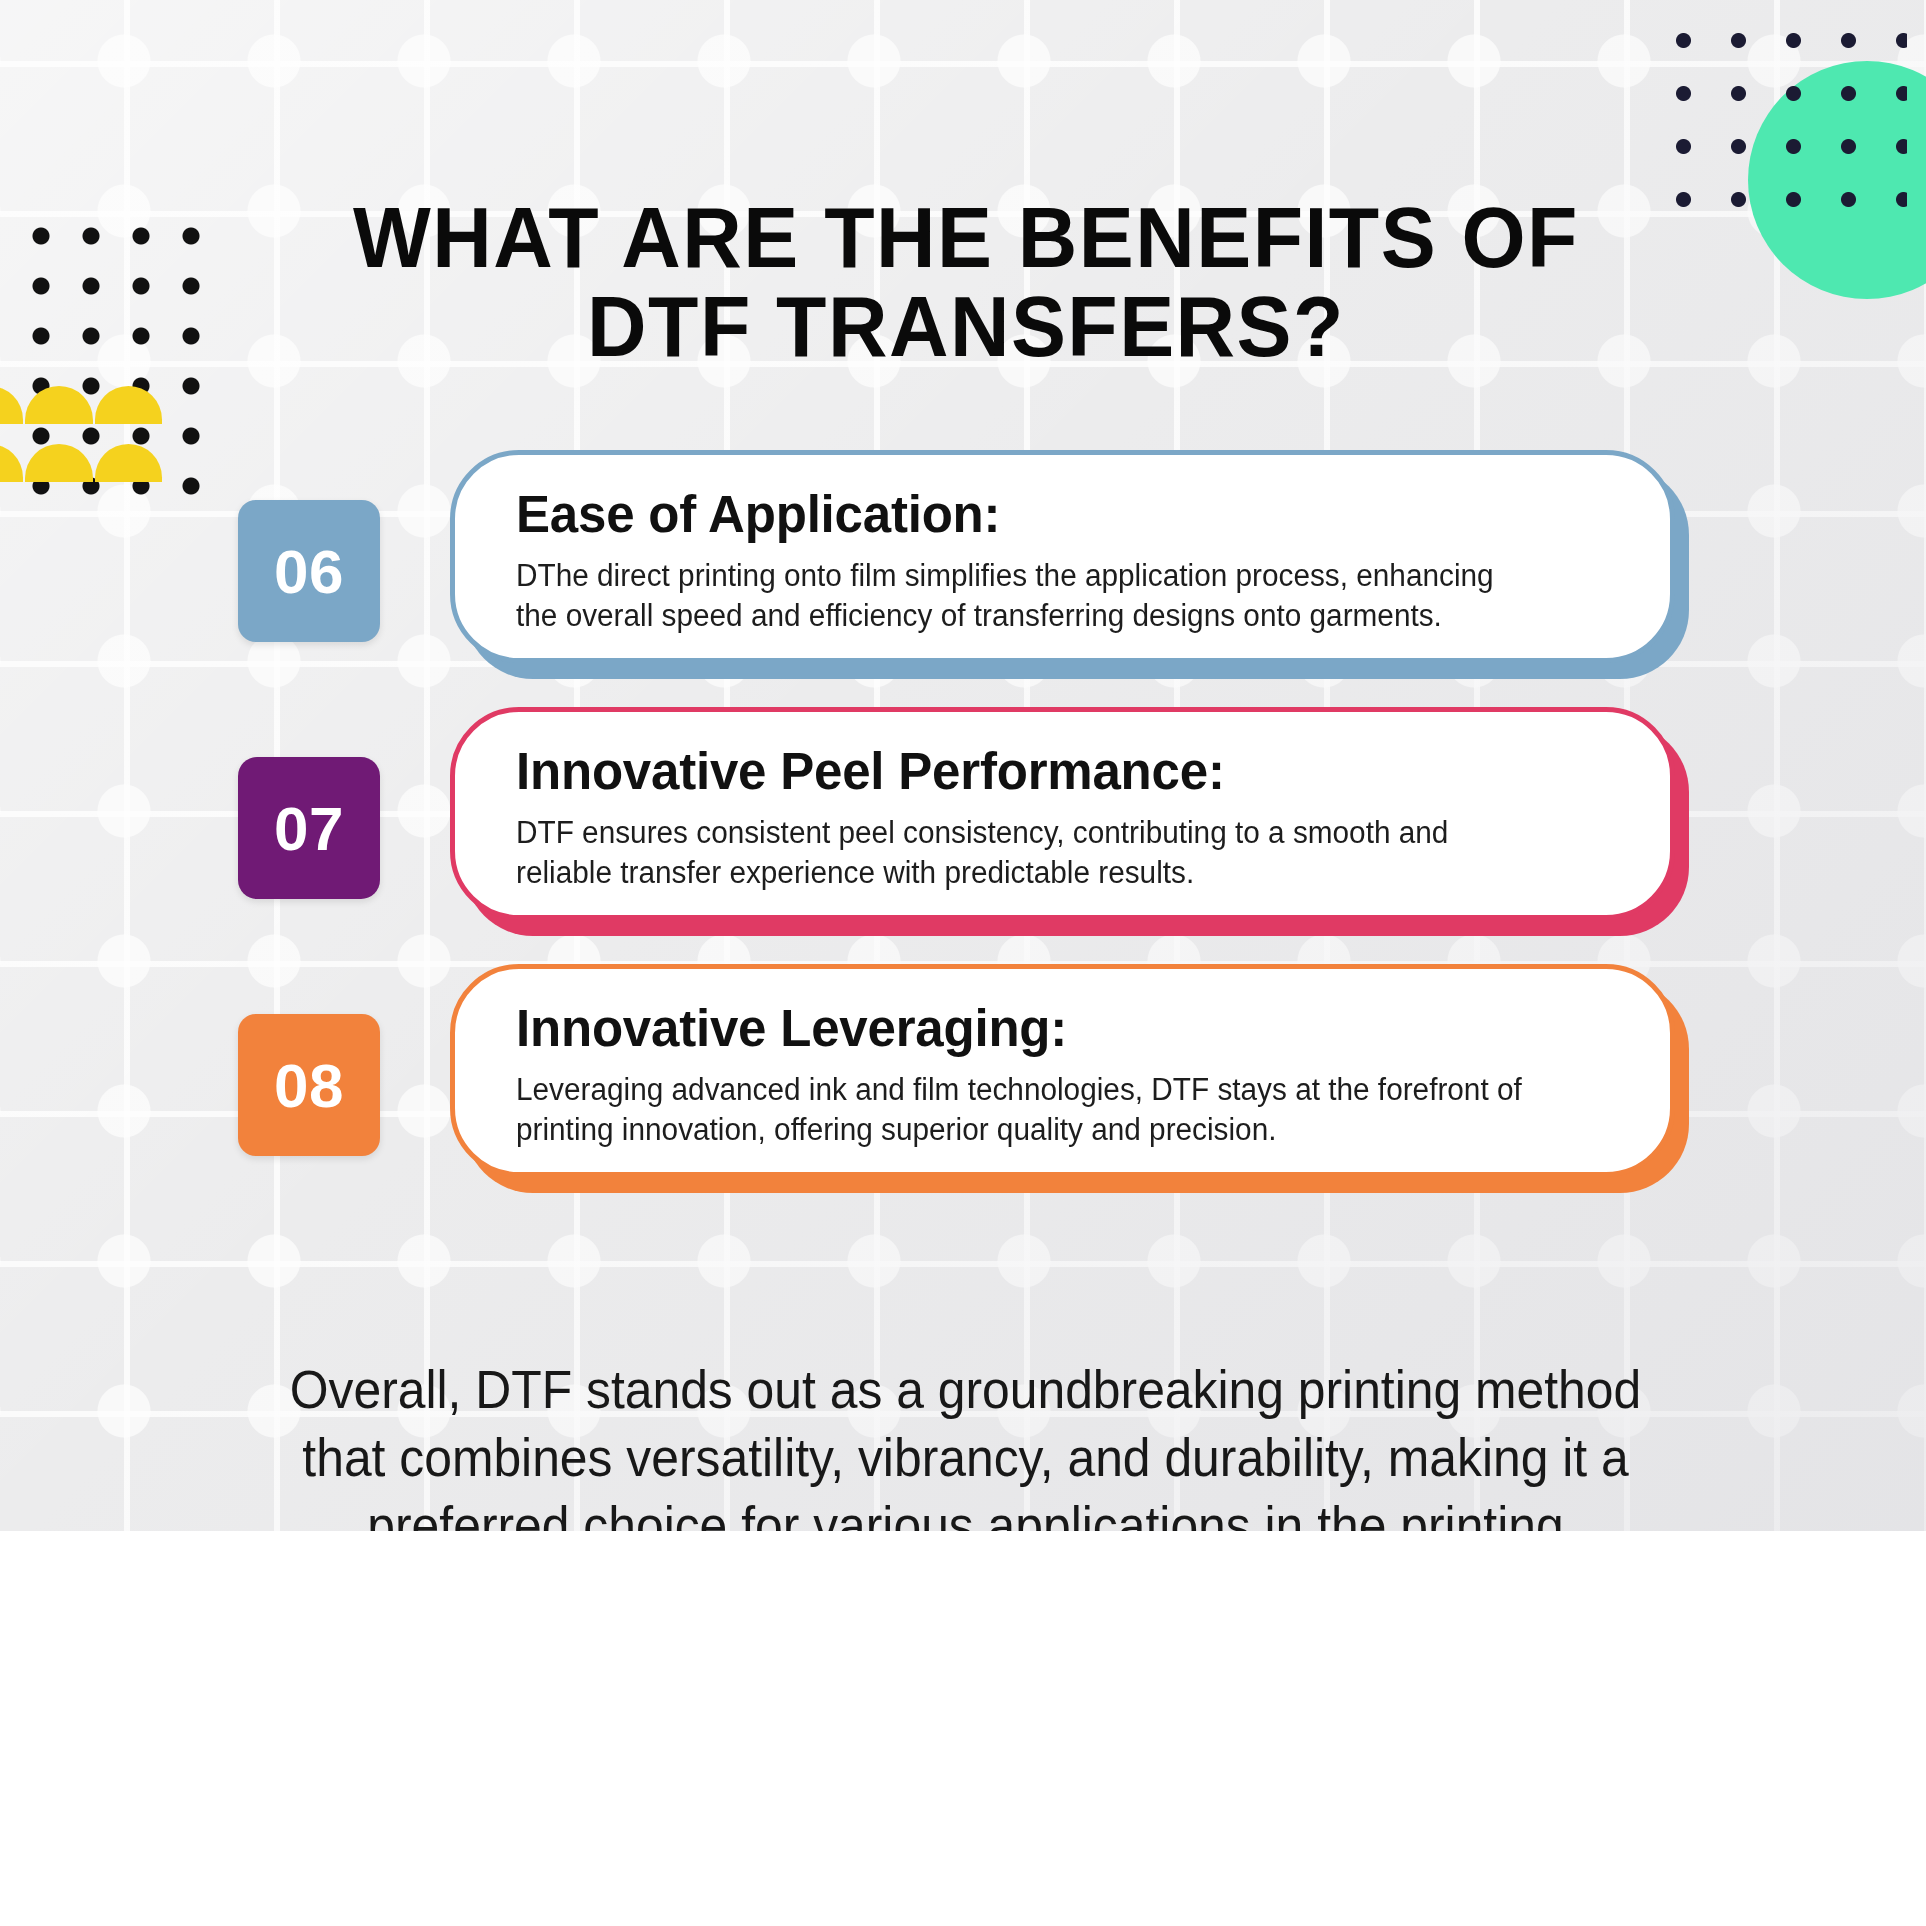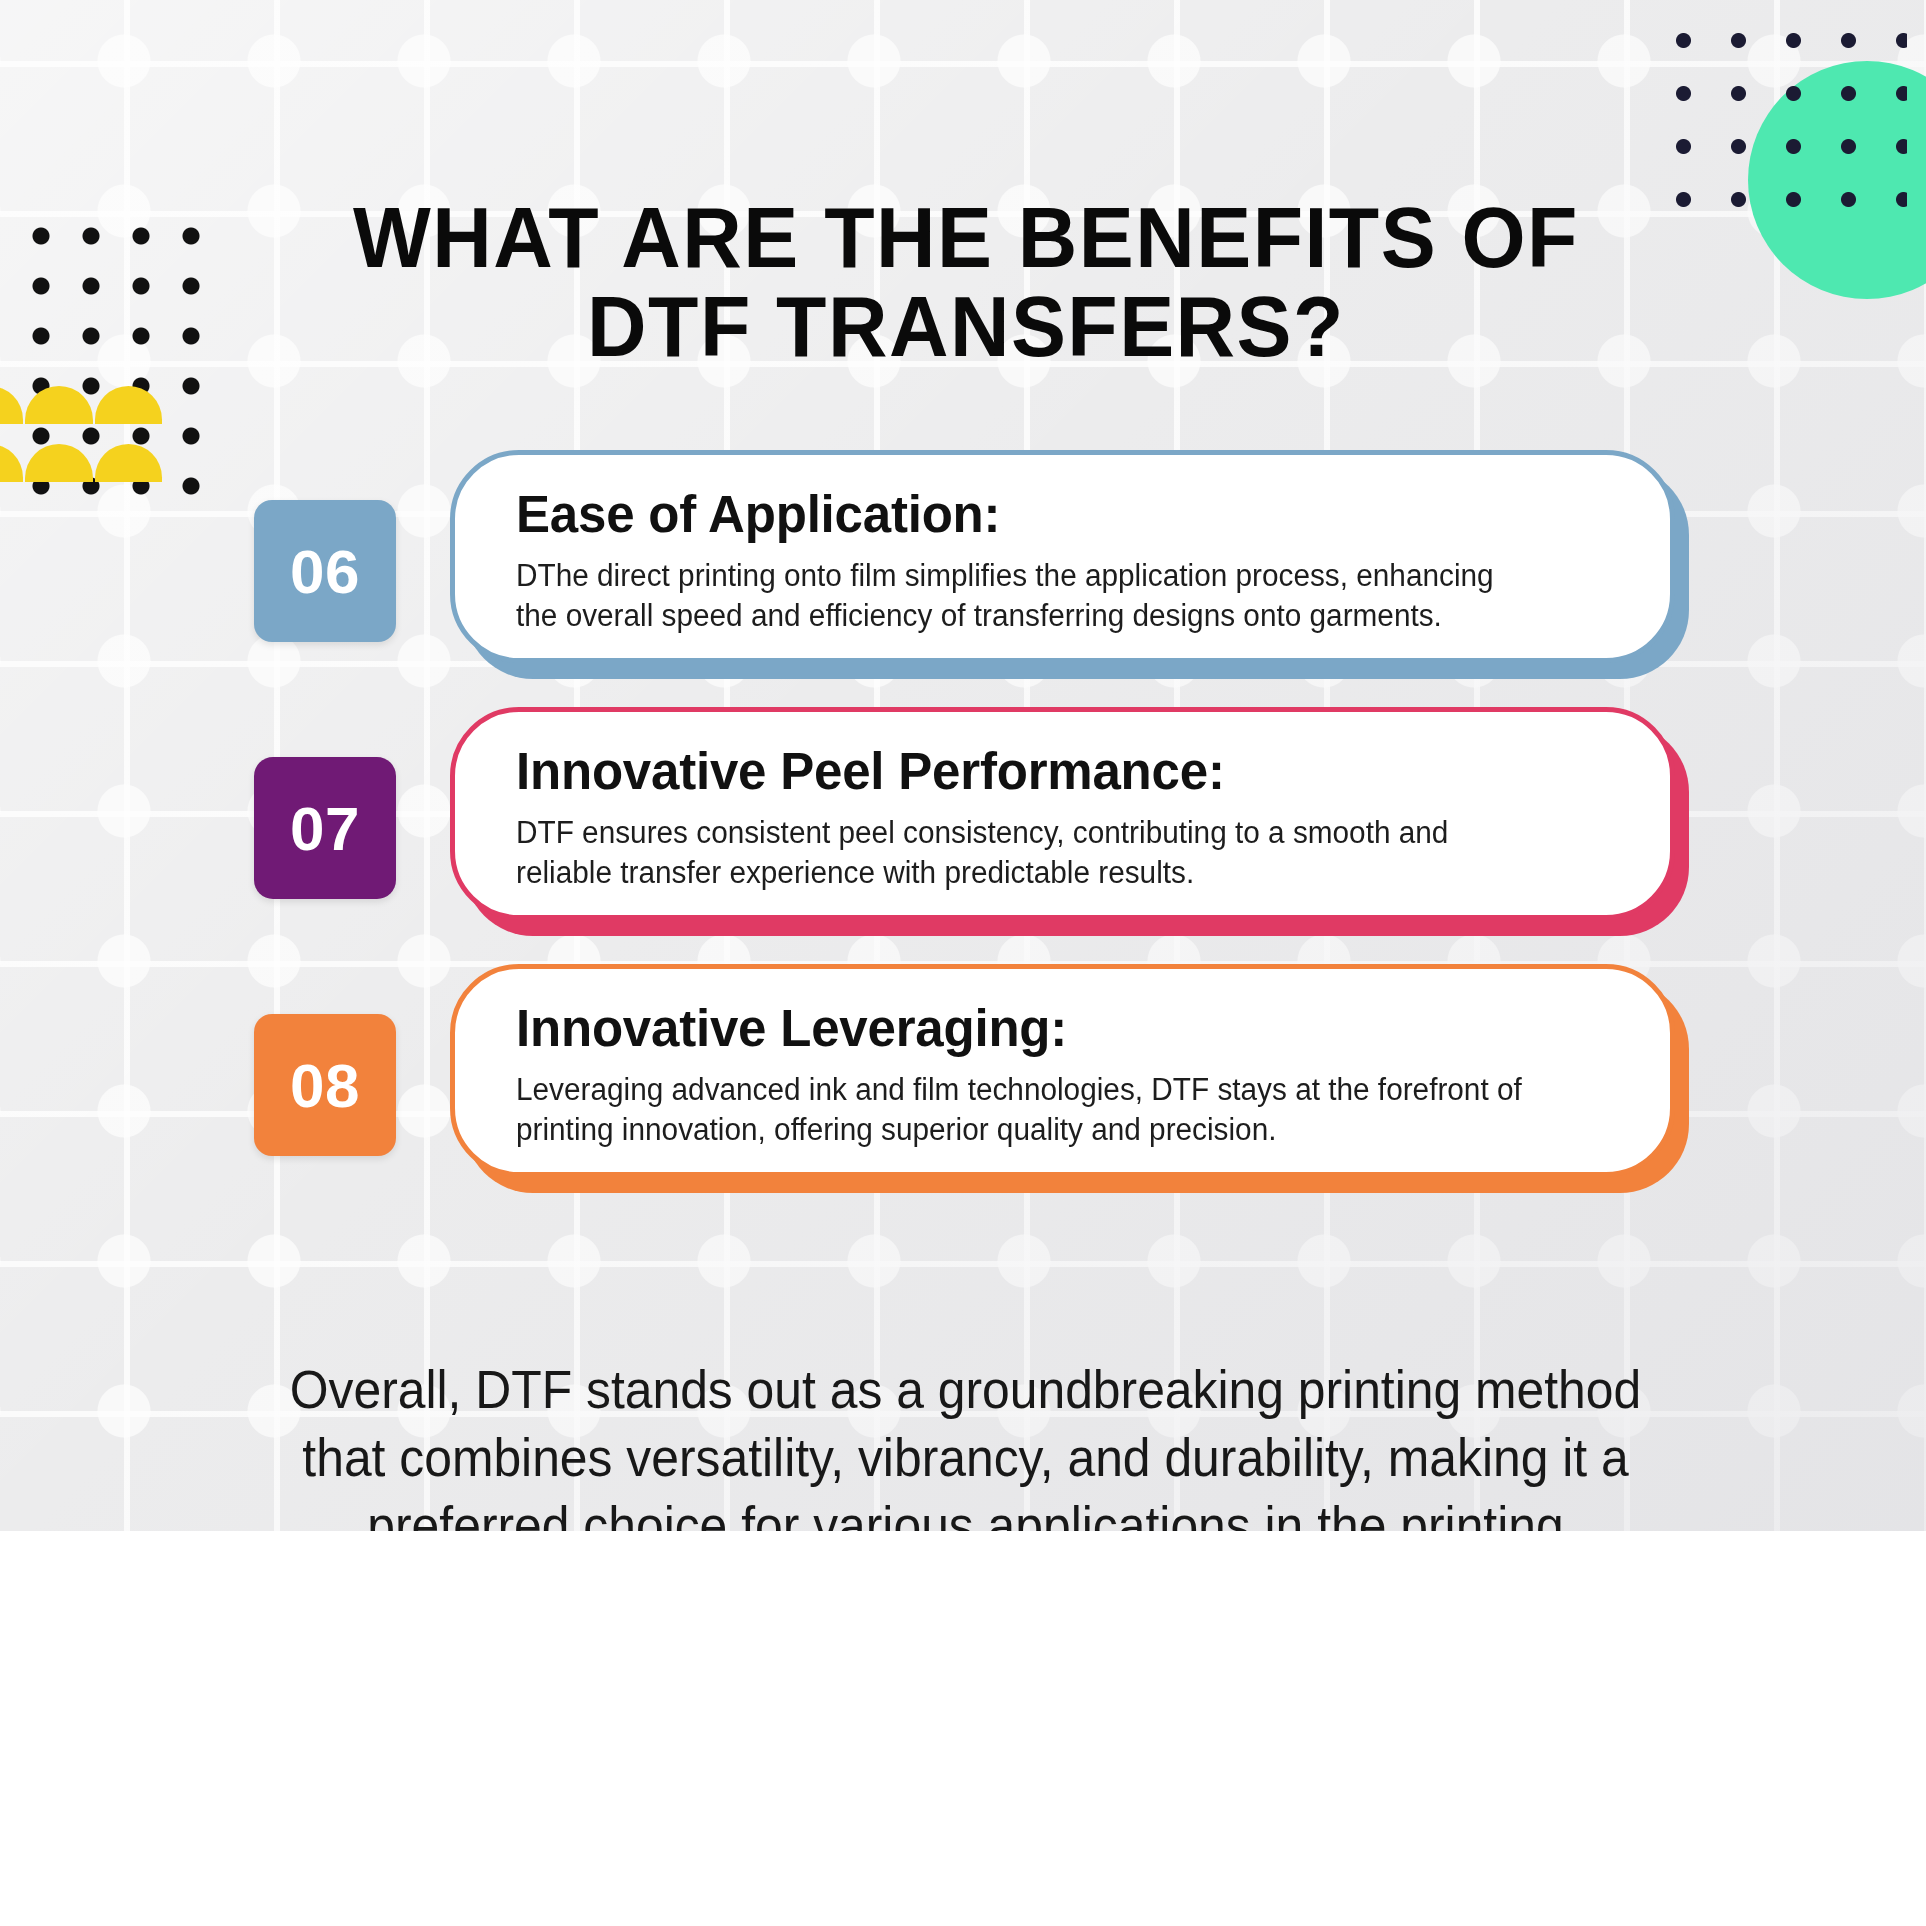--- a/index.html
+++ b/index.html
@@ -124,21 +124,21 @@
   .cards { position: absolute; left: 0; top: 450px; width: 1927px; }
 
   .row {
     position: relative;
     height: 252px;
     margin-bottom: 5px;
   }
 
   .badge {
     position: absolute;
-    left: 254px;
+    left: 238px;
     top: 50px;
     width: 142px;
     height: 142px;
     border-radius: 18px;
     display: flex;
     align-items: center;
     justify-content: center;
     color: #ffffff;
     font-weight: 800;
     font-size: 62px;

